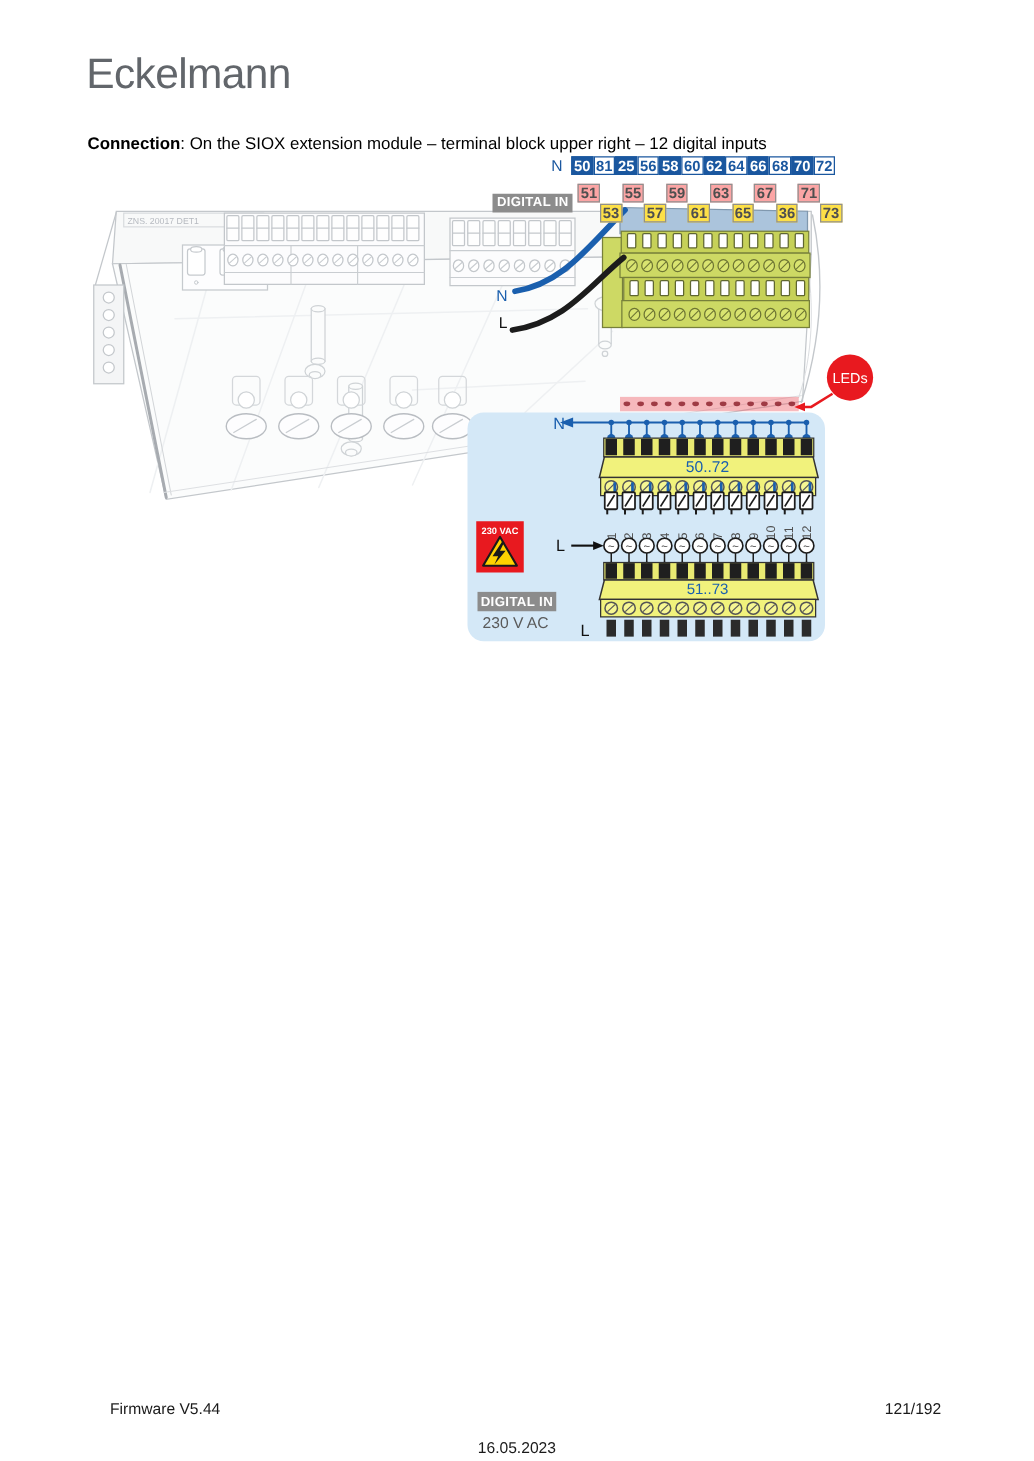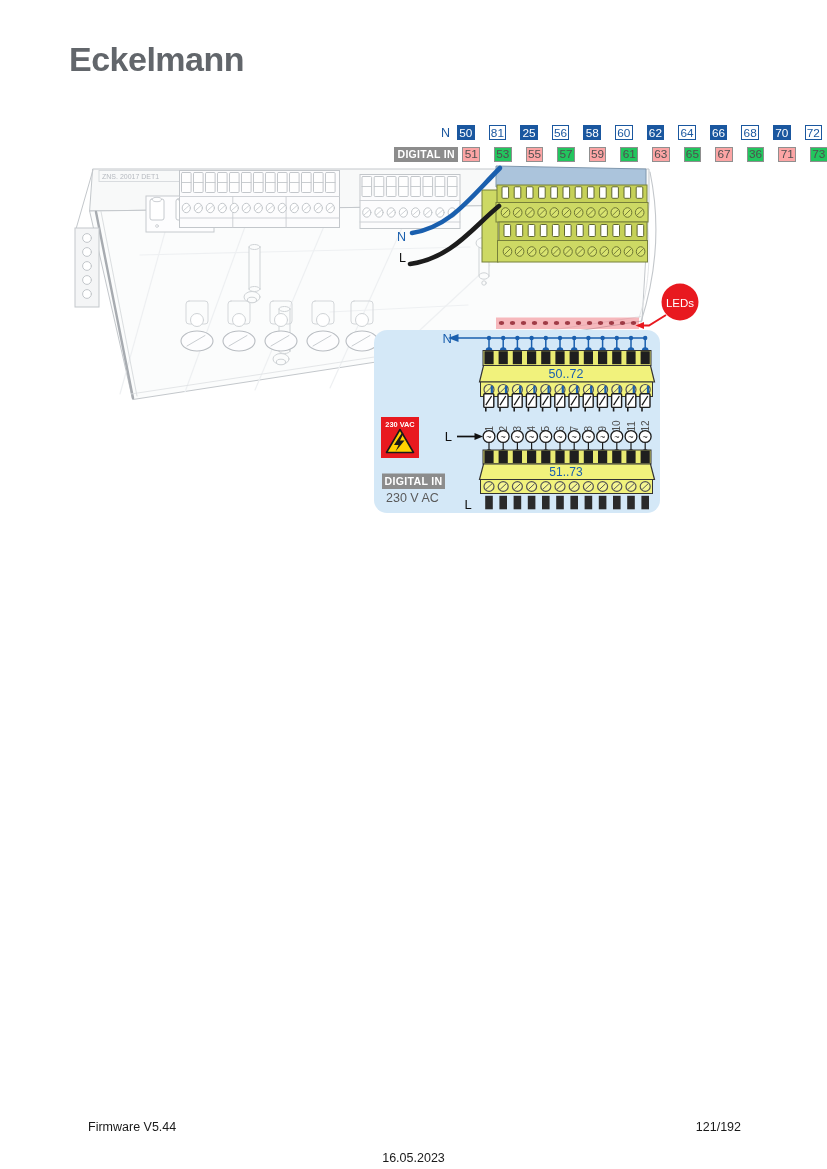--- a/index.html
+++ b/index.html
@@ -1,56 +1,57 @@
 <!DOCTYPE html>
 <html><head>
 <meta charset="utf-8">
 <style>
   html,body{margin:0;padding:0;background:#e9e9e9;}
   .page{
     width:827px;height:1169px;position:relative;background:#ffffff;
     font-family:"Liberation Sans",sans-serif;overflow:hidden;margin:0 auto;
   }
   .logo{
-    position:absolute;left:69px;top:40px;font-size:34px;font-weight:bold;
+    position:absolute;left:69px;top:40px;font-size:34px;font-weight:normal;
     color:#62666b;letter-spacing:-0.5px;
   }
   .title{position:absolute;left:70px;top:107px;font-size:13.5px;color:#000;white-space:nowrap;}
   .title .bold{font-weight:bold;}
   .trow{position:absolute;display:flex;align-items:center;}
   .trow-n{left:441px;top:125px;}
   .trow-d{left:394px;top:146.5px;}
   .n-label{color:#1a579f;font-size:12.5px;margin-right:7px;}
   .din-badge{
     background:#8c8c8c;color:#fff;font-size:10.5px;font-weight:bold;
     letter-spacing:0.3px;padding:1.5px 3.5px;margin-right:4px;white-space:nowrap;
   }
-  .cells{display:flex;gap:14px;}
+  .cells{display:flex;gap:0;font-weight:bold;}
   .tcell{
     box-sizing:border-box;width:17.6px;height:15px;font-size:11.8px;
     display:flex;align-items:center;justify-content:center;flex:none;
   }
   .tcell-blue{background:#1a579f;color:#fff;border:1.6px solid #1a579f;}
   .tcell-bluew{background:#fff;color:#1a579f;border:1.6px solid #1a579f;}
   .tcell-yel{background:#fca5a5;color:#4f4f4f;border:1.4px solid #8f8f8f;}
-  .tcell-yelw{background:#22c55e;color:#4f4f4f;border:1.4px solid #8f8f8f;}
+  .tcell-yelw{background:#fde047;color:#4f4f4f;border:1.4px solid #8f8f8f;margin-top:16px;}
   #diagram{position:absolute;left:0;top:0;}
   #diagram text{font-family:"Liberation Sans",sans-serif;}
   .footer{position:absolute;top:1120px;left:0;width:827px;font-size:12.5px;color:#1a1a1a;}
   .footer .f-left{position:absolute;left:88px;}
   .footer .f-center{position:absolute;left:0;width:100%;text-align:center;margin-top:31px;}
-  .footer .f-right{position:absolute;right:86px;margin-left:24px;}
+  .footer .f-right{position:absolute;right:74px;margin-left:24px;}
 </style>
 </head>
 <body>
 
 <div class="page">
 
   <div class="logo">Eckelmann</div>
 
+  <div class="title"><span class="bold">Connection</span><span>: On the SIOX extension module – terminal block upper right – 12 digital inputs</span></div>
 
   <svg id="diagram" width="827" height="560" viewBox="0 0 827 560">
 
     <g stroke-linecap="round">
 
       <polygon points="93,169 649,169 649,203.5 90,211" fill="#f8f9f9" stroke="#c3c7cb" stroke-width="1"></polygon>
 
       <polygon points="90,211 649,203.5 642,321 133,399.5" fill="#fbfcfc" stroke="#c3c7cb" stroke-width="1"></polygon>
 
       <g stroke="#eef0f2" stroke-width="1.2">

